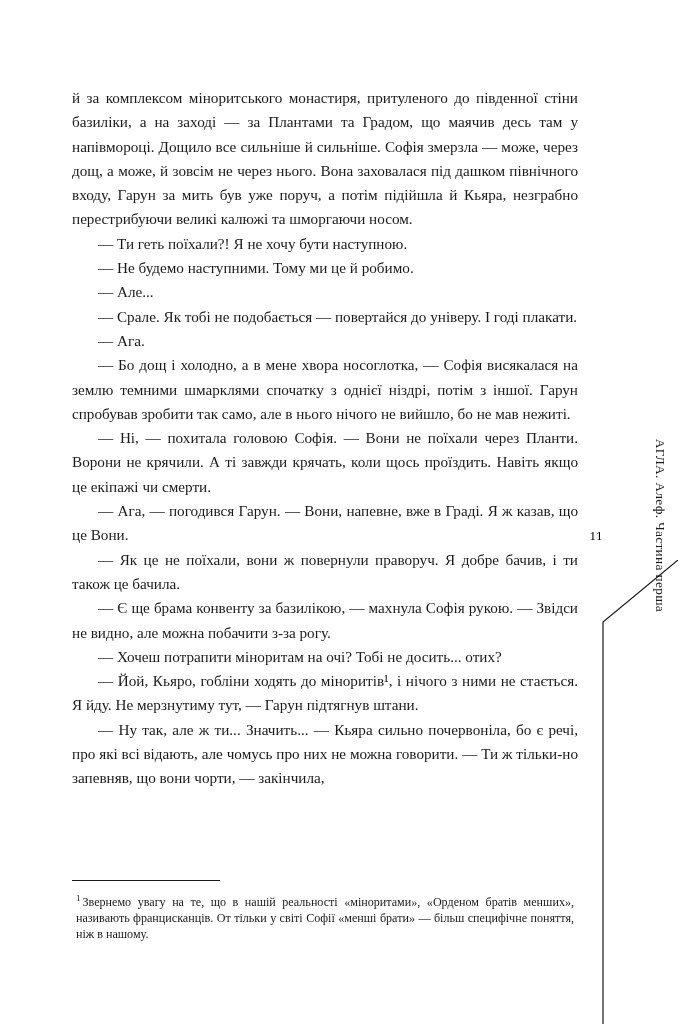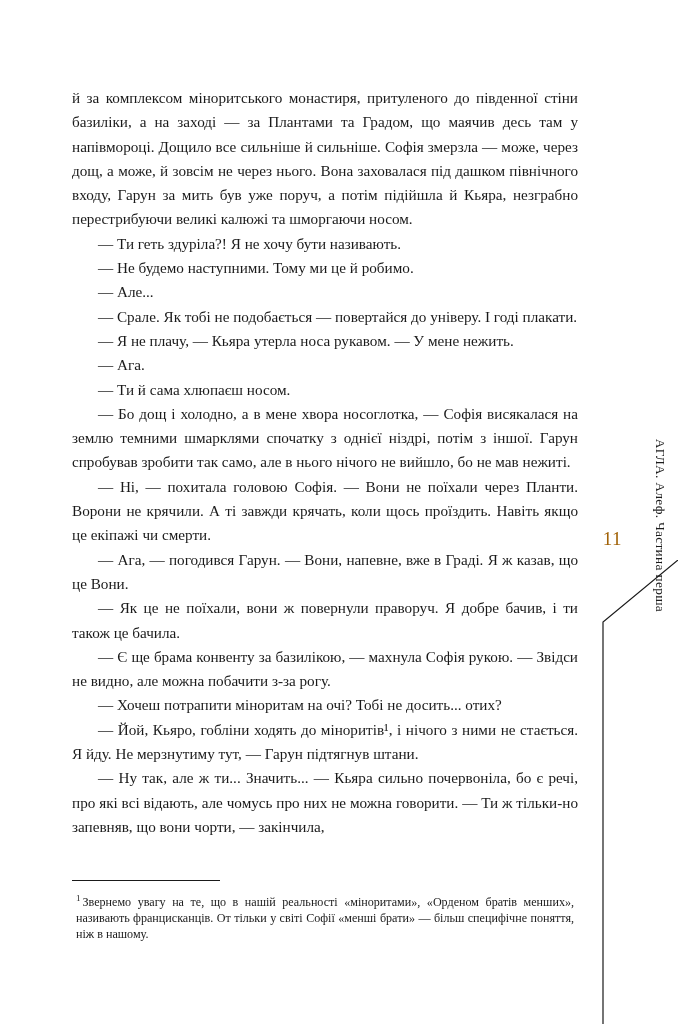--- a/index.html
+++ b/index.html
@@ -62,25 +62,25 @@
   }
   .footnote-text .fn-marker {
     font-size: 9px;
     vertical-align: super;
     margin-right: 2px;
   }
 
   
   .page-number {
     position: absolute;
-    right: 56px;
+    right: 75px;
     top: 528px;
-    font-size: 19px;
+    font-size: 13px;
     letter-spacing: 0.5px;
-    color: #a16207;
+    color: #000000;
   }
 
   
   .edge-tab {
     position: absolute;
     right: 0;
     top: 560px;
     width: 86px;
     height: 464px;
     overflow: hidden;
@@ -104,27 +104,25 @@
     color: #1a1a1a;
   }
 </style>
 </head>
 <body>
 
 <div class="page">
 
   <div class="text-column">
     <p class="para">й за комплексом міноритського монастиря, притуленого до південної стіни базиліки, а на заході — за Плантами та Градом, що маячив десь там у напівмороці. Дощило все сильніше й сильніше. Софія змерзла — може, через дощ, а може, й зовсім не через нього. Вона заховалася під дашком північного входу, Гарун за мить був уже поруч, а потім підійшла й Кьяра, незграбно перестрибуючи великі калюжі та шморгаючи носом.</p>
-    <p class="para indent">— Ти геть здуріла?! Я не хочу бути називають.</p>
+    <p class="para indent">— Ти геть поїхали?! Я не хочу бути наступною.</p>
     <p class="para indent">— Не будемо наступними. Тому ми це й робимо.</p>
     <p class="para indent">— Але...</p>
     <p class="para indent">— Срале. Як тобі не подобається — повертайся до універу. І годі плакати.</p>
-    <p class="para indent">— Я не плачу, — Кьяра утерла носа рукавом. — У мене нежить.</p>
     <p class="para indent">— Ага.</p>
-    <p class="para indent">— Ти й сама хлюпаєш носом.</p>
     <p class="para indent">— Бо дощ і холодно, а в мене хвора носоглотка, — Софія висякалася на землю темними шмарклями спочатку з однієї ніздрі, потім з іншої. Гарун спробував зробити так само, але в нього нічого не вийшло, бо не мав нежиті.</p>
     <p class="para indent">— Ні, — похитала головою Софія. — Вони не поїхали через Планти. Ворони не крячили. А ті завжди крячать, коли щось проїздить. Навіть якщо це екіпажі чи смерти.</p>
     <p class="para indent">— Ага, — погодився Гарун. — Вони, напевне, вже в Граді. Я ж казав, що це Вони.</p>
     <p class="para indent">— Як це не поїхали, вони ж повернули праворуч. Я добре бачив, і ти також це бачила.</p>
     <p class="para indent">— Є ще брама конвенту за базилікою, — махнула Софія рукою. — Звідси не видно, але можна побачити з-за рогу.</p>
     <p class="para indent">— Хочеш потрапити міноритам на очі? Тобі не досить... отих?</p>
     <p class="para indent">— Йой, Кьяро, гобліни ходять до міноритів¹, і нічого з ними не стається. Я йду. Не мерзнутиму тут, — Гарун підтягнув штани.</p>
     <p class="para indent">— Ну так, але ж ти... Значить... — Кьяра сильно почервоніла, бо є речі, про які всі відають, але чомусь про них не можна говорити. — Ти ж тільки-но запевняв, що вони чорти, — закінчила,</p>
   </div>
 

